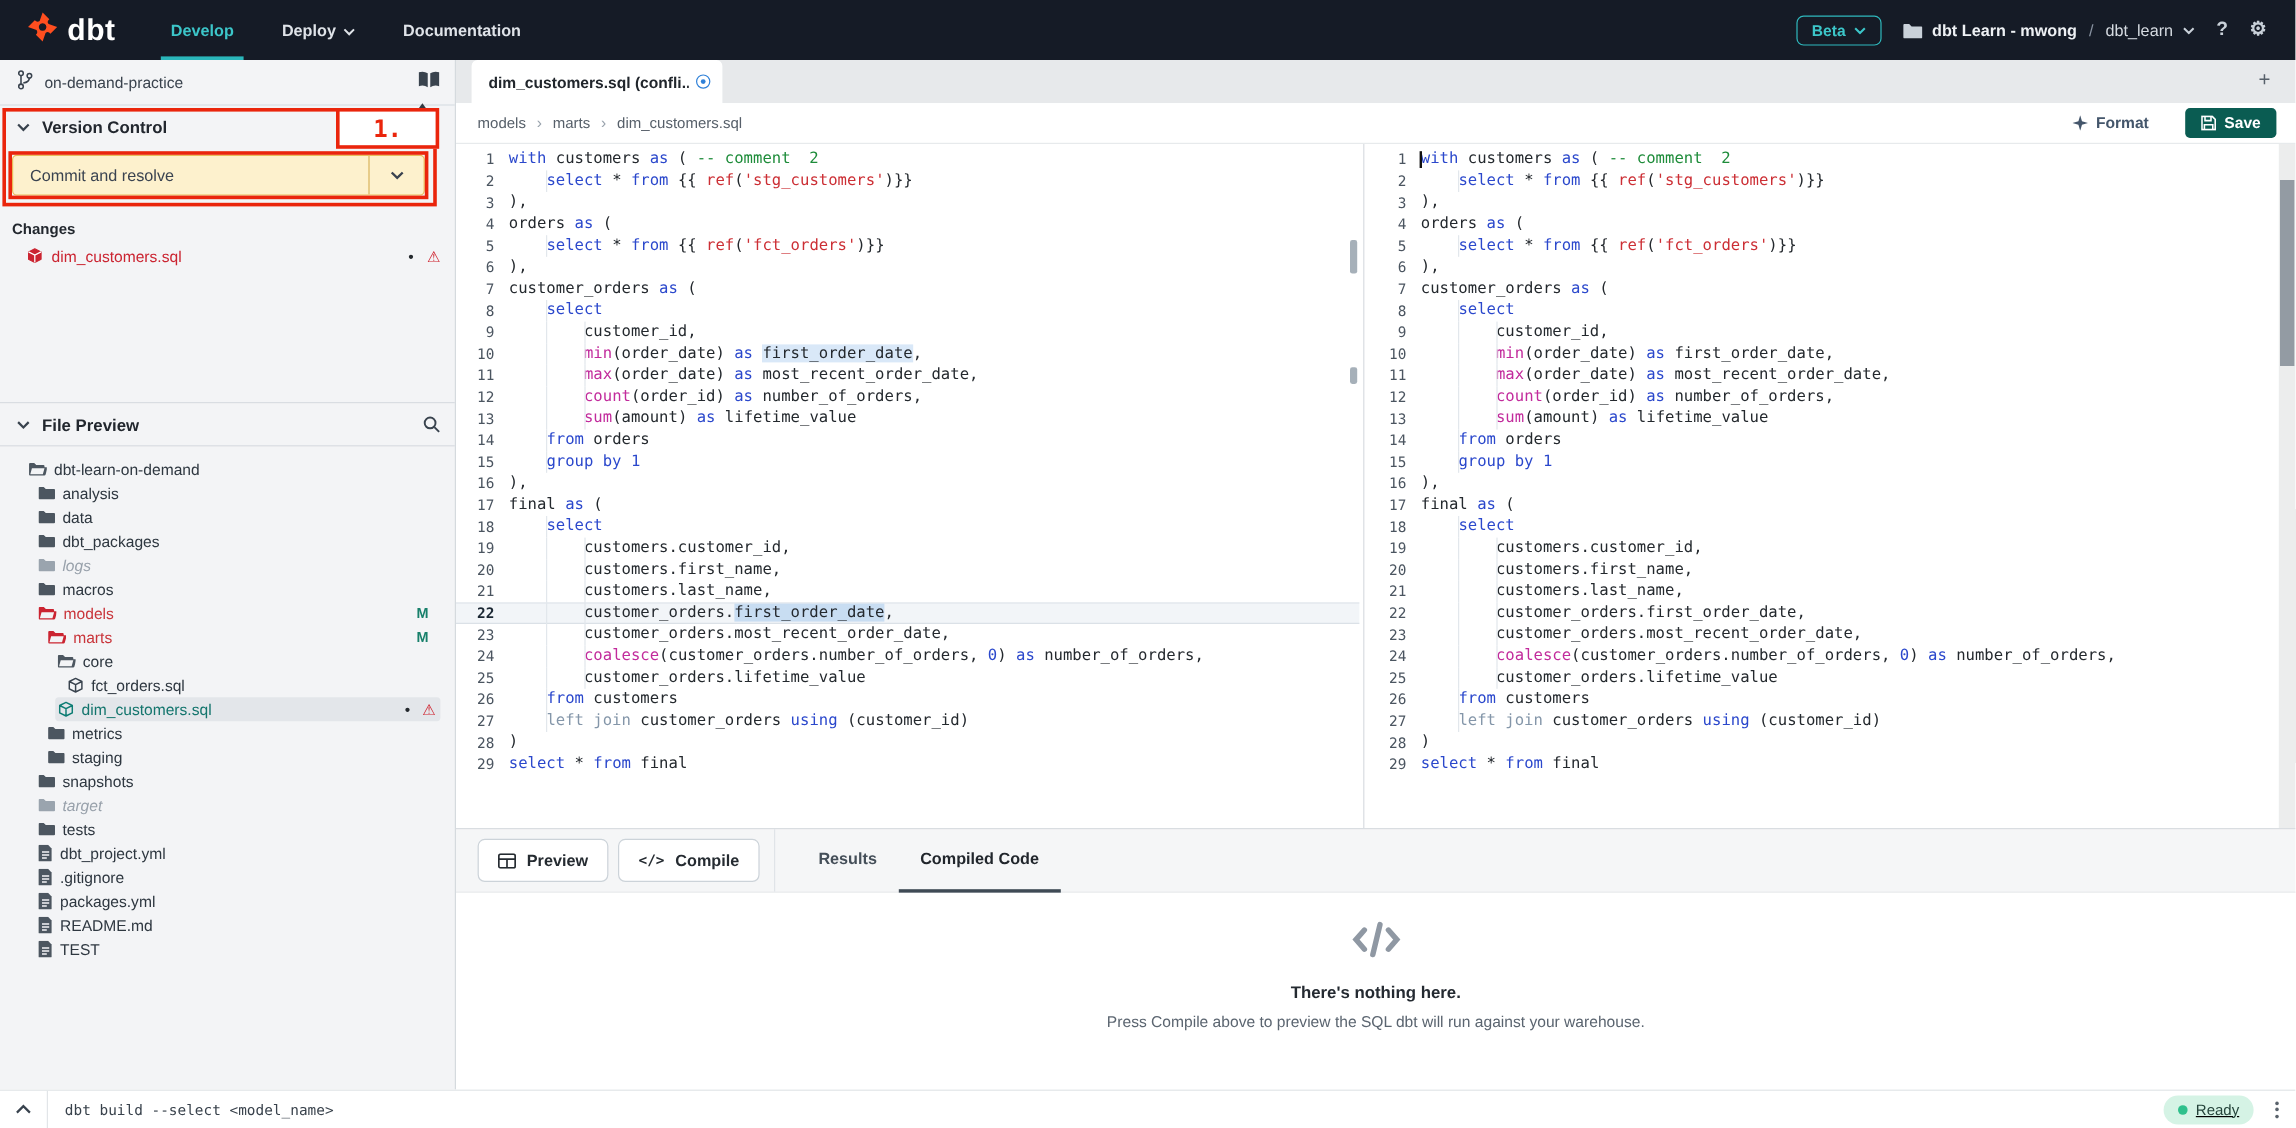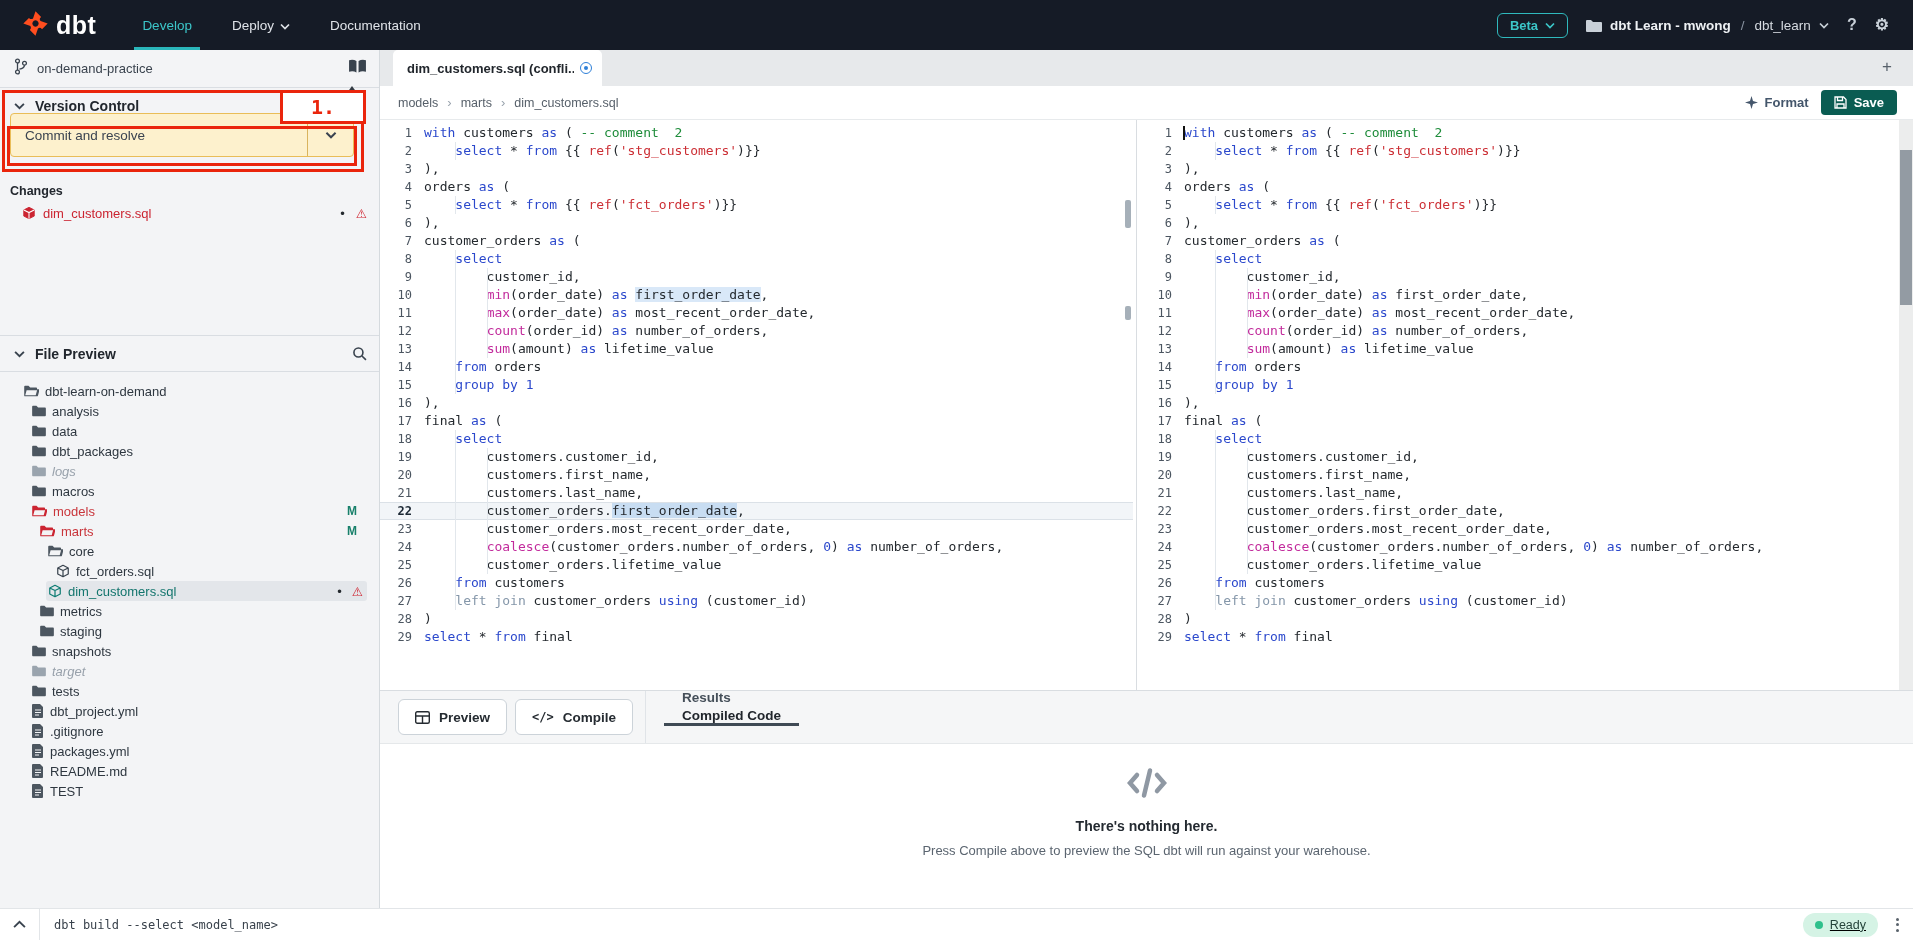--- a/index.html
+++ b/index.html
@@ -7,21 +7,21 @@
     font-family:"Liberation Sans", sans-serif; }
   #app { position:relative; width:1913px; height:940px; background:#fff; }
 
   
   .topnav { position:absolute; left:0; top:0; width:1913px; height:50px; background:#151b26;
     display:flex; align-items:center; }
   .logo { display:flex; align-items:center; gap:7px; padding:0 26px 0 22px; }
   .logo-text { color:#fff; font-size:25px; font-weight:bold; letter-spacing:.5px; }
   .nav-items { display:flex; align-items:stretch; height:50px; }
   .nav-item { position:relative; display:flex; align-items:center; gap:6px; padding:0 20px;
-    color:#dfe3e8; font-size:13.5px; font-weight:400; cursor:pointer; }
+    color:#dfe3e8; font-size:13.5px; font-weight:700; cursor:pointer; }
   .nav-item.active { color:#3cc6c9; }
   .nav-item.active::after { content:""; position:absolute; left:12px; right:12px; bottom:0;
     height:3px; background:#2ab6ba; }
   .topnav-right { margin-left:auto; display:flex; align-items:center; gap:18px; padding-right:24px;justify-content:flex-end; }
   .beta-btn { display:flex; align-items:center; gap:7px; border:1.5px solid #2fb9bd; color:#3cc6c9;
     font-size:13px; font-weight:700; border-radius:6px; padding:4px 12px; cursor:pointer; }
   .acct { display:flex; align-items:center; gap:8px; color:#eef1f4; font-size:13.5px; }
   .acct .bold { font-weight:700; }
   .acct .sep { color:#8a94a2; padding:0 2px; }
   .acct .proj { color:#d6dbe1; }
@@ -33,21 +33,21 @@
   .branch-row { position:absolute; left:0; top:0; width:100%; height:38px; display:flex;
     align-items:center; padding:0 12px 0 14px; border-bottom:1px solid #dadee3; }
   .branch-name { margin-left:9px; font-size:13px; color:#3a434e; }
   .branch-spacer { flex:1; }
   .tooltip-arrow { position:absolute; left:344px; top:36px; width:0; height:0;
     border-left:8px solid transparent; border-right:8px solid transparent;
     border-bottom:11px solid #333a42; z-index:6; }
   .section-head { display:flex; align-items:center; padding:0 12px 0 14px; height:36px; }
   .section-title { margin-left:10px; font-size:14px; font-weight:700; color:#22272e; }
   .vc-head { position:absolute; left:0; top:38px; width:100%; height:36px; }
-  .commit-btn { position:absolute; left:10px; top:63px; width:344px; height:44px;
+  .commit-btn { position:absolute; left:10px; top:79px; width:344px; height:34px;
     background:#fdf1cd; border:1px solid #e9bd58; border-radius:4px; display:flex;
     align-items:center; cursor:pointer; }
   .commit-label { padding-left:14px; font-size:13.5px; color:#3a4350; flex:1; }
   .commit-caret { width:46px; align-self:stretch; border-left:1px solid #d9b45e;
     display:flex; align-items:center; justify-content:center; cursor:pointer; }
   .changes-label { position:absolute; left:10px; top:134px; font-size:12.5px; font-weight:700; color:#22272e; }
   .changes-list { position:absolute; left:0; top:152px; width:100%; }
   .fe-head { position:absolute; left:0; top:285px; width:100%; height:37px;
     border-top:1px solid #d9dde2; border-bottom:1px solid #d9dde2; }
   .fe-search { margin-left:auto; cursor:pointer; display:flex; }
@@ -87,21 +87,21 @@
   .tab-label { font-size:13px; font-weight:600; color:#21262c; white-space:nowrap; overflow:hidden; flex:1; }
   .conflict-dot { width:12px; height:12px; border:1.5px solid #2f80d8; border-radius:50%;
     display:flex; align-items:center; justify-content:center; margin-left:6px; flex:none; }
   .conflict-dot::after { content:""; width:4px; height:4px; background:#2f80d8; border-radius:50%; }
   .tab-plus { position:absolute; left:1502px; top:7px; font-size:17px; color:#57606a; cursor:pointer; }
 
   .crumb-row { position:absolute; left:0; top:36px; width:100%; height:34px; background:#fff;
     border-bottom:1px solid #e7eaec; display:flex; align-items:center; padding:0 16px 0 18px; }
   .crumbs { display:flex; align-items:center; gap:9px; font-size:12.5px; color:#57606a; }
   .crumb-sep { color:#98a2ac; font-size:13px; }
-  .crumb-actions { margin-left:auto; display:flex; align-items:center; gap:12px; }
+  .crumb-actions { margin-left:auto; display:flex; align-items:center; gap:30px; }
   .format-btn { display:flex; align-items:center; gap:7px; color:#44566b; font-size:13px;
     font-weight:600; cursor:pointer; }
   .save-btn { display:flex; align-items:center; gap:7px; background:#0a5c52; color:#fff;
     font-size:13px; font-weight:600; border-radius:4px; padding:5px 13px; cursor:pointer; }
 
   .editors { position:absolute; left:0; top:70px; width:100%; height:570px; background:#fff; }
   .pane { position:absolute; top:0; height:570px; overflow:hidden; padding-top:4px; background:#fff; }
   .pane-left { left:0; width:753px; }
   .pane-right { left:760px; width:759px; }
   .pane-divider { position:absolute; left:756px; top:0; width:1px; height:570px; background:#d9dde1; }
@@ -124,21 +124,21 @@
   .cursor-bar { position:absolute; left:-1px; top:2px; width:1.5px; height:14px; background:#111; }
 
   .bottom-tabs { position:absolute; left:0; top:640px; width:100%; height:54px; background:#f5f6f7;
     border-top:1px solid #d9dde1; border-bottom:1px solid #e5e8ea; display:flex; align-items:center; }
   .run-btn { display:flex; align-items:center; gap:9px; background:#fff; border:1px solid #ccd3d9;
     border-radius:6px; height:36px; padding:0 16px; font-size:13.5px; font-weight:600; color:#252b31;
     cursor:pointer; }
   .btn-preview { margin-left:18px; }
   .btn-compile { margin-left:8px; }
   .bt-divider { width:1px; align-self:stretch; background:#e0e4e8; margin-left:12px; }
-  .result-tabs { display:flex; align-items:stretch; height:54px; margin-left:18px;flex-direction:column; }
+  .result-tabs { display:flex; align-items:stretch; height:54px; margin-left:18px; }
   .rtab { display:flex; align-items:center; padding:0 18px; font-size:13.5px; font-weight:600;
     color:#454f59; cursor:pointer; border-bottom:3px solid transparent; }
   .rtab.active { color:#21262c; border-bottom-color:#3f4a55; }
 
   .empty-area { position:absolute; left:0; top:694px; width:100%; height:164px; background:#fff;
     display:flex; flex-direction:column; align-items:center; }
   .empty-icon { margin-top:22px; }
   .empty-title { margin-top:14px; font-size:14px; font-weight:700; color:#242a31; }
   .empty-sub { margin-top:9px; font-size:13px; color:#5b6570; }
 

